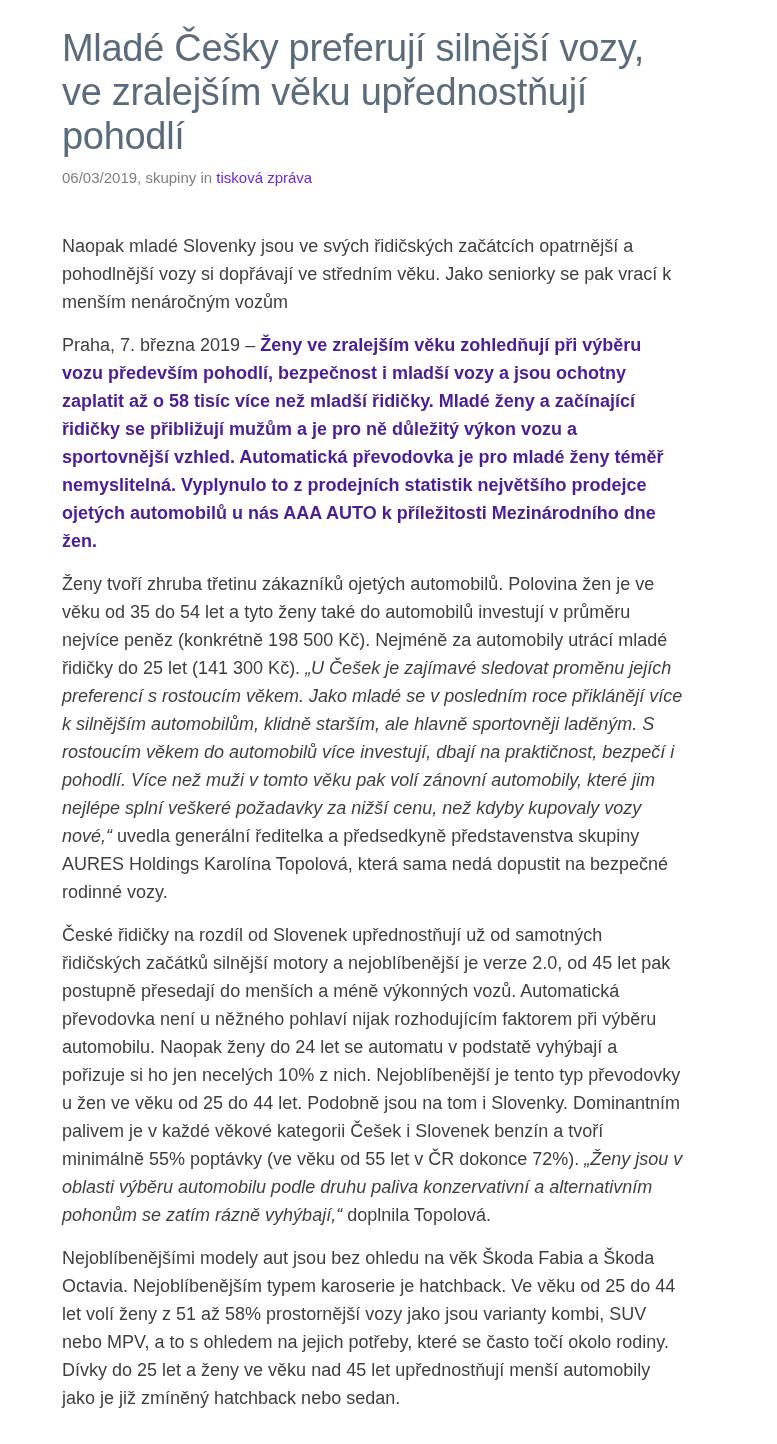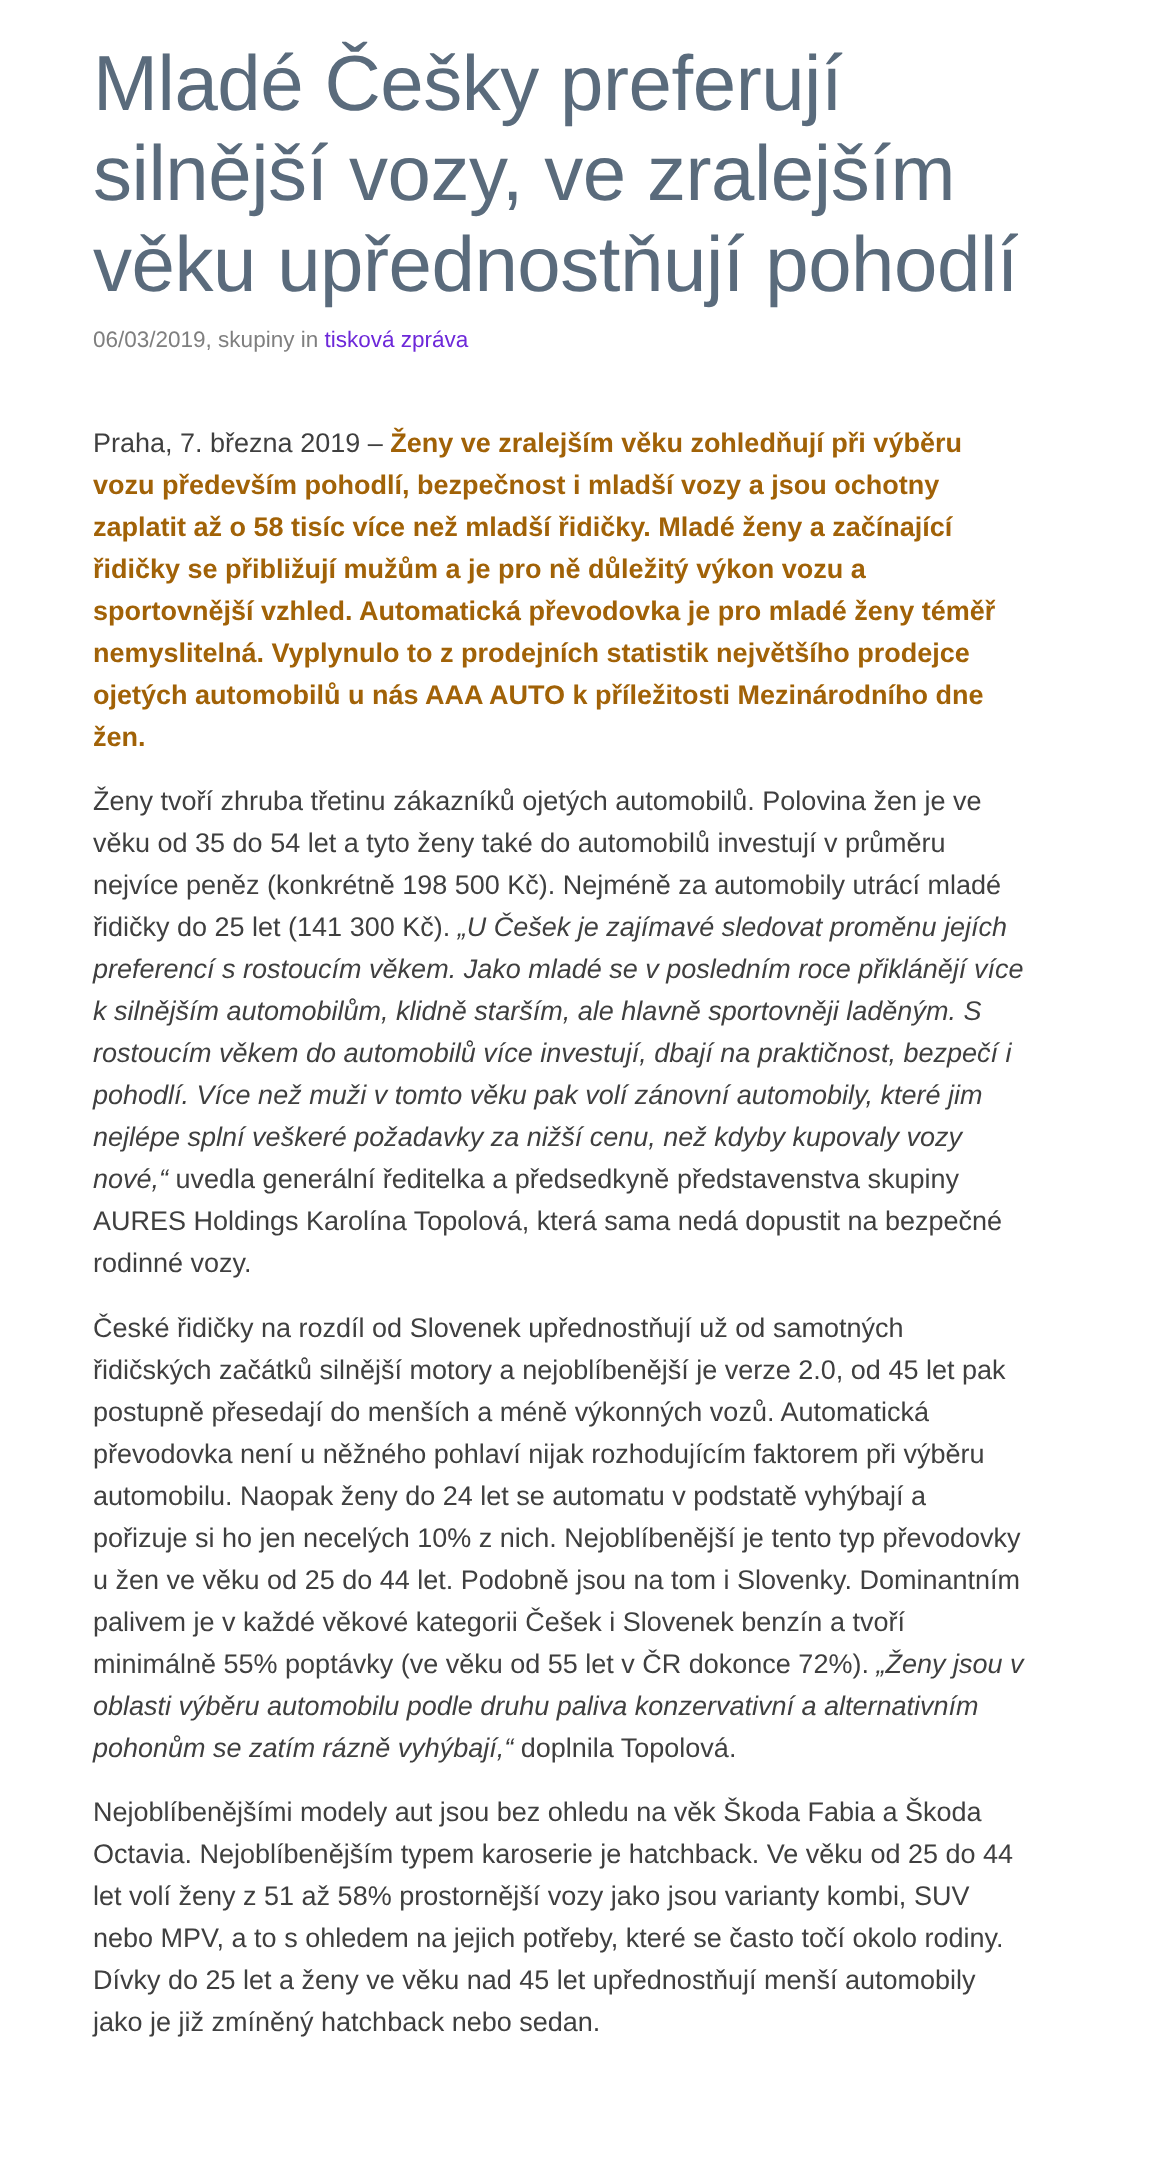--- a/index.html
+++ b/index.html
@@ -13,21 +13,21 @@
     overflow: hidden;
     font-family: "Liberation Sans", "DejaVu Sans", sans-serif;
   }
   .article {
     padding: 26px 0 0 62px;
     width: 622px;
   }
   h1.post-title {
     margin: 0 0 10px 0;
     max-width: 620px;
-    font-size: 52px;
+    font-size: 38px;
     line-height: 1.16;
     font-weight: 400;
     letter-spacing: -0.3px;
     color: #5a6b7c;
   }
   .post-meta {
     font-size: 15px;
     line-height: 20px;
     color: #7f7f7f;
     margin: 0 0 44px 0;
@@ -38,30 +38,31 @@
     cursor: pointer;
   }
   .article-body p {
     margin: 0 0 15px 0;
     width: 622px;
     font-size: 18px;
     line-height: 28px;
     color: #3f3f3f;
   }
   .run-normal { font-weight: 400; font-style: normal; }
-  .run-bold   { font-weight: 700; color: #a16207; }
+  .run-bold   { font-weight: 700; color: #4c1d95; }
   .run-italic { font-style: italic; }
 </style>
 </head>
 <body>
 
 <article class="article">
   <h1 class="post-title">Mladé Češky preferují silnější vozy, ve zralejším věku upřednostňují pohodlí</h1>
 
   <div class="post-meta"><span>06/03/2019</span><span>, skupiny in </span><a class="category-link">tisková zpráva</a></div>
 
   <div class="article-body" id="article-body">
+      <p><span class="run-normal">Naopak mladé Slovenky jsou ve svých řidičských začátcích opatrnější a pohodlnější vozy si dopřávají ve středním věku. Jako seniorky se pak vrací k menším nenáročným vozům</span></p>
       <p><span class="run-normal">Praha, 7. března 2019 – </span><span class="run-bold">Ženy ve zralejším věku zohledňují při výběru vozu především pohodlí, bezpečnost i mladší vozy a jsou ochotny zaplatit až o 58 tisíc více než mladší řidičky. Mladé ženy a začínající řidičky se přibližují mužům a je pro ně důležitý výkon vozu a sportovnější vzhled. Automatická převodovka je pro mladé ženy téměř nemyslitelná. Vyplynulo to z prodejních statistik největšího prodejce ojetých automobilů u nás AAA AUTO k příležitosti Mezinárodního dne žen.</span></p>
       <p><span class="run-normal">Ženy tvoří zhruba třetinu zákazníků ojetých automobilů. Polovina žen je ve věku od 35 do 54 let a tyto ženy také do automobilů investují v průměru nejvíce peněz (konkrétně 198 500 Kč). Nejméně za automobily utrácí mladé řidičky do 25 let (141 300 Kč). </span><span class="run-italic">„U Češek je zajímavé sledovat proměnu jejích preferencí s rostoucím věkem. Jako mladé se v posledním roce přiklánějí více k silnějším automobilům, klidně starším, ale hlavně sportovněji laděným. S rostoucím věkem do automobilů více investují, dbají na praktičnost, bezpečí i pohodlí. Více než muži v tomto věku pak volí zánovní automobily, které jim nejlépe splní veškeré požadavky za nižší cenu, než kdyby kupovaly vozy nové,“</span><span class="run-normal"> uvedla generální ředitelka a předsedkyně představenstva skupiny AURES Holdings Karolína Topolová, která sama nedá dopustit na bezpečné rodinné vozy.</span></p>
       <p><span class="run-normal">České řidičky na rozdíl od Slovenek upřednostňují už od samotných řidičských začátků silnější motory a nejoblíbenější je verze 2.0, od 45 let pak postupně přesedají do menších a méně výkonných vozů. Automatická převodovka není u něžného pohlaví nijak rozhodujícím faktorem při výběru automobilu. Naopak ženy do 24 let se automatu v podstatě vyhýbají a pořizuje si ho jen necelých 10% z nich. Nejoblíbenější je tento typ převodovky u žen ve věku od 25 do 44 let. Podobně jsou na tom i Slovenky. Dominantním palivem je v každé věkové kategorii Češek i Slovenek benzín a tvoří minimálně 55% poptávky (ve věku od 55 let v ČR dokonce 72%). </span><span class="run-italic">„Ženy jsou v oblasti výběru automobilu podle druhu paliva konzervativní a alternativním pohonům se zatím rázně vyhýbají,“</span><span class="run-normal"> doplnila Topolová.</span></p>
       <p><span class="run-normal">Nejoblíbenějšími modely aut jsou bez ohledu na věk Škoda Fabia a Škoda Octavia. Nejoblíbenějším typem karoserie je hatchback. Ve věku od 25 do 44 let volí ženy z 51 až 58% prostornější vozy jako jsou varianty kombi, SUV nebo MPV, a to s ohledem na jejich potřeby, které se často točí okolo rodiny. Dívky do 25 let a ženy ve věku nad 45 let upřednostňují menší automobily jako je již zmíněný hatchback nebo sedan.</span></p>
     </div>
 </article>
 
 </body></html>

